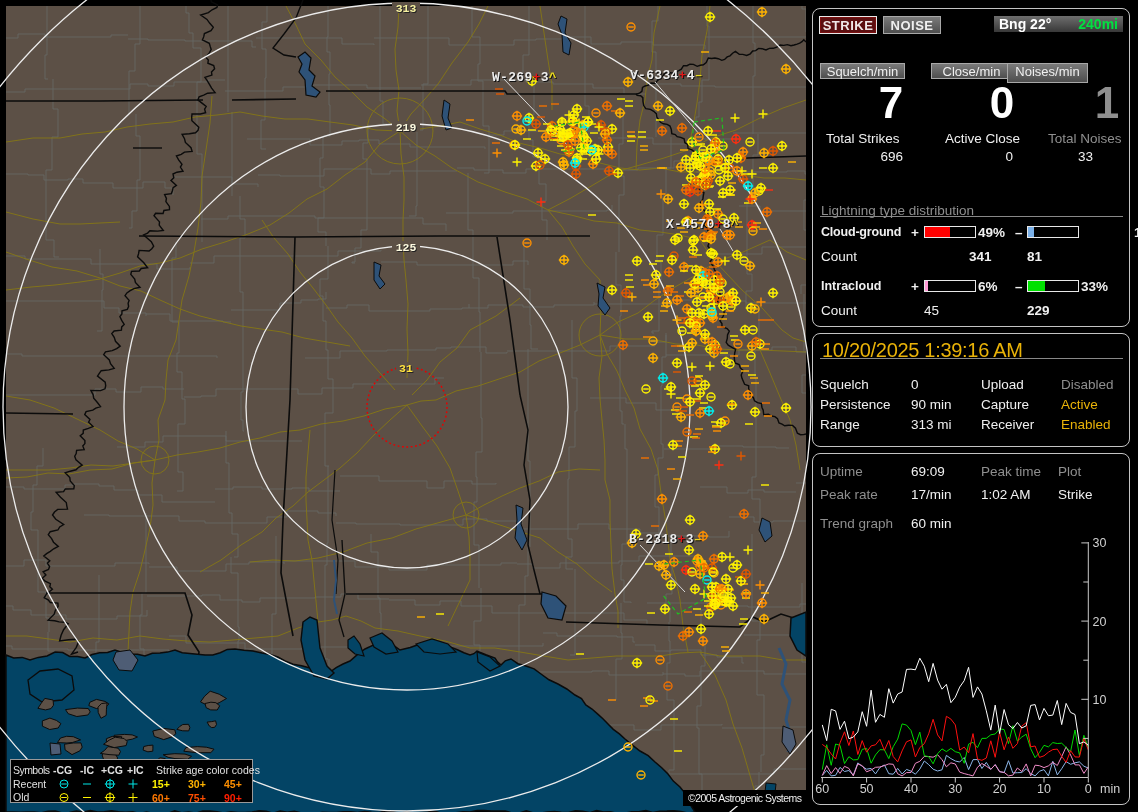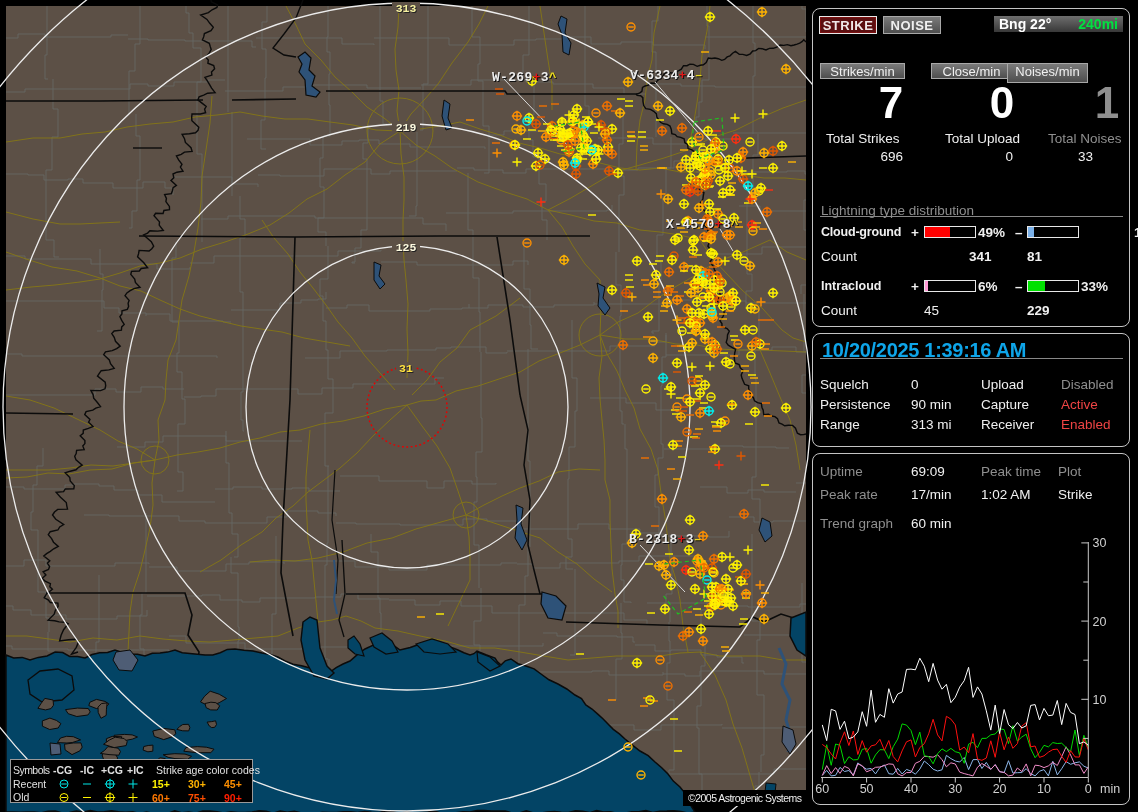--- a/index.html
+++ b/index.html
@@ -4,21 +4,21 @@
 * { margin:0; padding:0; box-sizing:border-box; }
 html,body { width:1138px; height:812px; background:#000; overflow:hidden;
   font-family:"Liberation Sans", sans-serif; }
 .abs { position:absolute; }
 .panel { position:absolute; left:812px; width:318px; border:1px solid #c4c4c4;
   border-radius:8px; background:transparent; }
 .btn { position:absolute; text-align:center; font-size:13px; color:#f0f0f0;
   background:linear-gradient(#7a7a7a,#4e4e4e); border:1px solid #a8a8a8; }
 .t13 { font-size:13.5px; color:#f0f0f0; position:absolute; white-space:nowrap; }
 .gray { color:#8f8f8f;text-align:center; }
-.green { color:#ef4444; }
+.green { color:#eab308; }
 .bar { position:absolute; width:52px; height:12px; border:1px solid #e8e8e8; background:#000; }
 .bar i { display:block; height:100%; }
 </style></head>
 <body>
 <svg width="812" height="812" viewBox="0 0 812 812" style="position:absolute;left:0;top:0">
 <defs>
 <clipPath id="mapclip">
         <rect x="6" y="6" width="800" height="800"></rect>
       </clipPath>
 <g id="cp">
@@ -1036,31 +1036,31 @@
 <div class="panel" style="top:8px;height:319px"></div>
 
 <div class="panel" style="top:333px;height:114px"></div>
 
 <div class="panel" style="top:453px;height:352px"></div>
 
 <div class="abs" style="left:819px;top:16px;width:58px;height:18px;background:#5c0f10;border:1px solid #e8e8e8;box-shadow:0 0 0 1px #7a1010 inset;color:#f0e8e8;font-weight:bold;font-size:13px;text-align:center;line-height:17px;letter-spacing:0.5px">STRIKE</div>
 <div class="btn" style="left:883px;top:16px;width:58px;height:18px;line-height:17px;font-weight:bold;letter-spacing:0.5px">NOISE</div>
 <div class="abs" style="left:994px;top:16px;width:129px;height:16px;background:linear-gradient(#6e6e6e,#383838);font-size:14px;font-weight:bold;color:#fff;padding:0 5px;line-height:16px">Bng 22°<span style="float:right;color:#00e040">240mi</span></div>
 
-<div class="btn" style="left:820px;top:63px;width:85px;height:16px;line-height:15px">Strikes/min</div>
+<div class="btn" style="left:820px;top:63px;width:85px;height:16px;line-height:15px">Squelch/min</div>
 <div class="btn" style="left:931px;top:63px;width:81px;height:16px;line-height:15px">Close/min</div>
 <div class="btn" style="left:1007px;top:63px;width:81px;height:20px;line-height:15px">Noises/min</div>
 
 <div class="abs" style="top:78px;left:858px;width:66px;text-align:center;font-size:44px;font-weight:bold;color:#fff">7</div>
 <div class="abs" style="top:78px;left:969px;width:66px;text-align:center;font-size:44px;font-weight:bold;color:#fff">0</div>
 <div class="abs" style="top:78px;left:1074px;width:66px;text-align:center;font-size:44px;font-weight:bold;color:#8f8f8f">1</div>
 
 <div class="t13" style="left:826px;top:131px">Total Strikes</div>
 <div class="t13" style="left:826px;top:149px;width:77px;text-align:right">696</div>
-<div class="t13" style="left:945px;top:131px">Total Upload</div>
+<div class="t13" style="left:945px;top:131px">Active Close</div>
 <div class="t13" style="left:945px;top:149px;width:68px;text-align:right">0</div>
 <div class="t13 gray" style="left:1048px;top:131px">Total Noises</div>
 <div class="t13" style="left:1048px;top:149px;width:75px;text-align:center">33</div>
 
 <div class="t13 gray" style="left:821px;top:203px">Lightning type distribution</div>
 <div class="abs" style="left:820px;top:216px;width:303px;border-top:1px solid #888"></div>
 
 <div class="t13" style="left:821px;top:225px;font-weight:bold;font-size:12.5px;letter-spacing:-0.2px">Cloud-ground</div>
 <div class="t13" style="left:911px;top:225px;font-weight:bold">+</div>
 <div class="bar" style="left:924px;top:225.5px">
@@ -1119,21 +1119,21 @@
 <text x="822.3" y="793" fill="#d0d0d0" text-anchor="middle" font-family="Liberation Sans, sans-serif" font-size="12.5">60</text>
 <text x="866.6" y="793" fill="#d0d0d0" text-anchor="middle" font-family="Liberation Sans, sans-serif" font-size="12.5">50</text>
 <text x="911.0" y="793" fill="#d0d0d0" text-anchor="middle" font-family="Liberation Sans, sans-serif" font-size="12.5">40</text>
 <text x="955.3" y="793" fill="#d0d0d0" text-anchor="middle" font-family="Liberation Sans, sans-serif" font-size="12.5">30</text>
 <text x="999.6" y="793" fill="#d0d0d0" text-anchor="middle" font-family="Liberation Sans, sans-serif" font-size="12.5">20</text>
 <text x="1044.0" y="793" fill="#d0d0d0" text-anchor="middle" font-family="Liberation Sans, sans-serif" font-size="12.5">10</text>
 <text x="1088.3" y="793" fill="#d0d0d0" text-anchor="middle" font-family="Liberation Sans, sans-serif" font-size="12.5">0</text>
 <text x="1100" y="793" fill="#d0d0d0" font-family="Liberation Sans, sans-serif" font-size="12.5">min</text>
 </svg>
 
-<div class="abs" style="left:822px;top:339px;font-size:20px;font-weight:bold;color:#0ea5e9;letter-spacing:-0.3px">10/20/2025 1:39:16 AM</div>
+<div class="abs" style="left:822px;top:339px;font-size:20px;font-weight:normal;color:#eab308;letter-spacing:-0.3px">10/20/2025 1:39:16 AM</div>
 <div class="abs" style="left:820px;top:358px;width:303px;border-top:1px solid #888"></div>
 <div class="t13" style="left:820px;top:377px">Squelch</div>
 <div class="t13" style="left:911px;top:377px">0</div>
 <div class="t13" style="left:981px;top:377px">Upload</div>
 <div class="t13 gray" style="left:1061px;top:377px">Disabled</div>
 <div class="t13" style="left:820px;top:397px">Persistence</div>
 <div class="t13" style="left:911px;top:397px">90 min</div>
 <div class="t13" style="left:981px;top:397px">Capture</div>
 <div class="t13 green" style="left:1061px;top:397px">Active</div>
 <div class="t13" style="left:820px;top:417px">Range</div>

